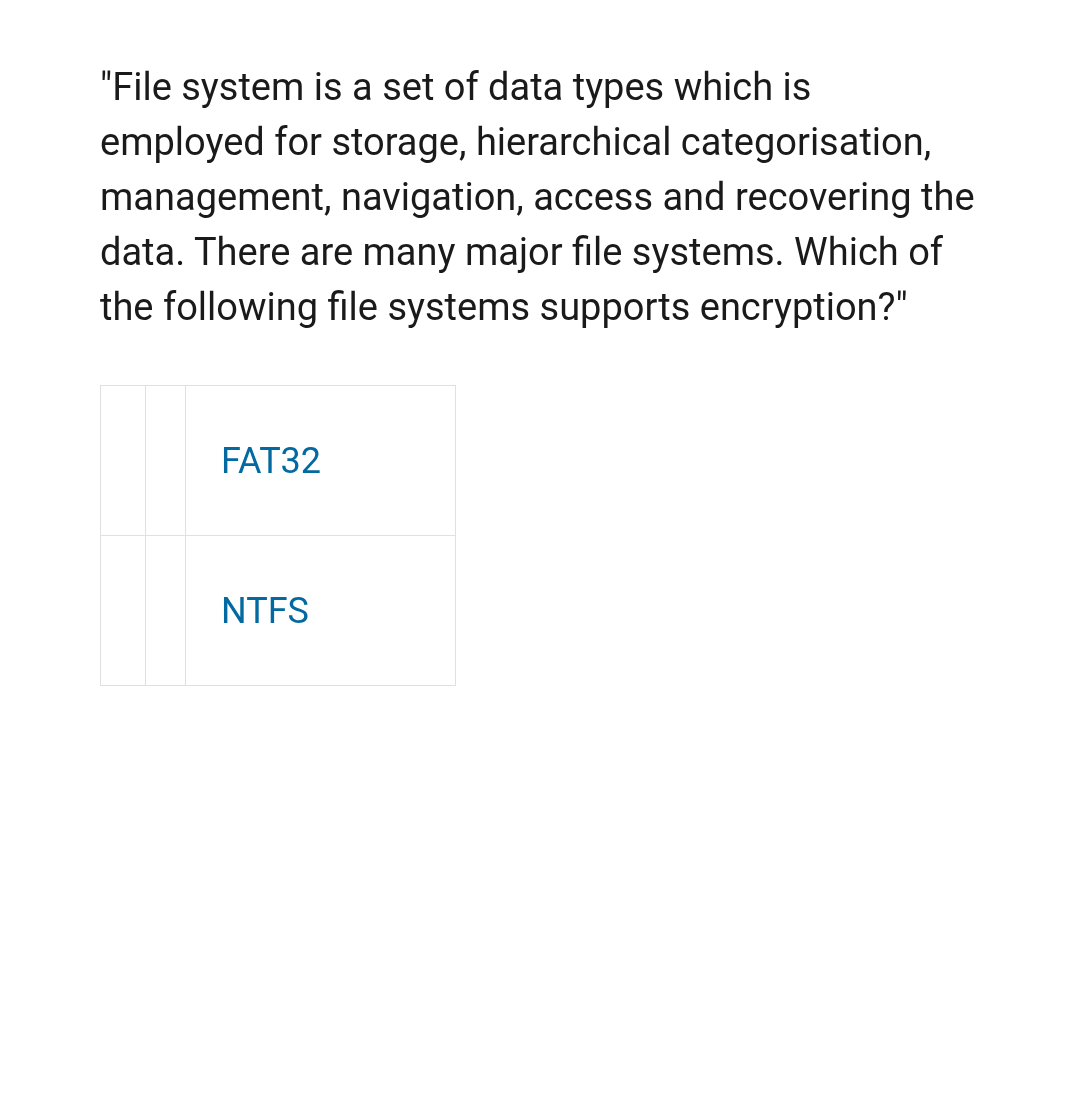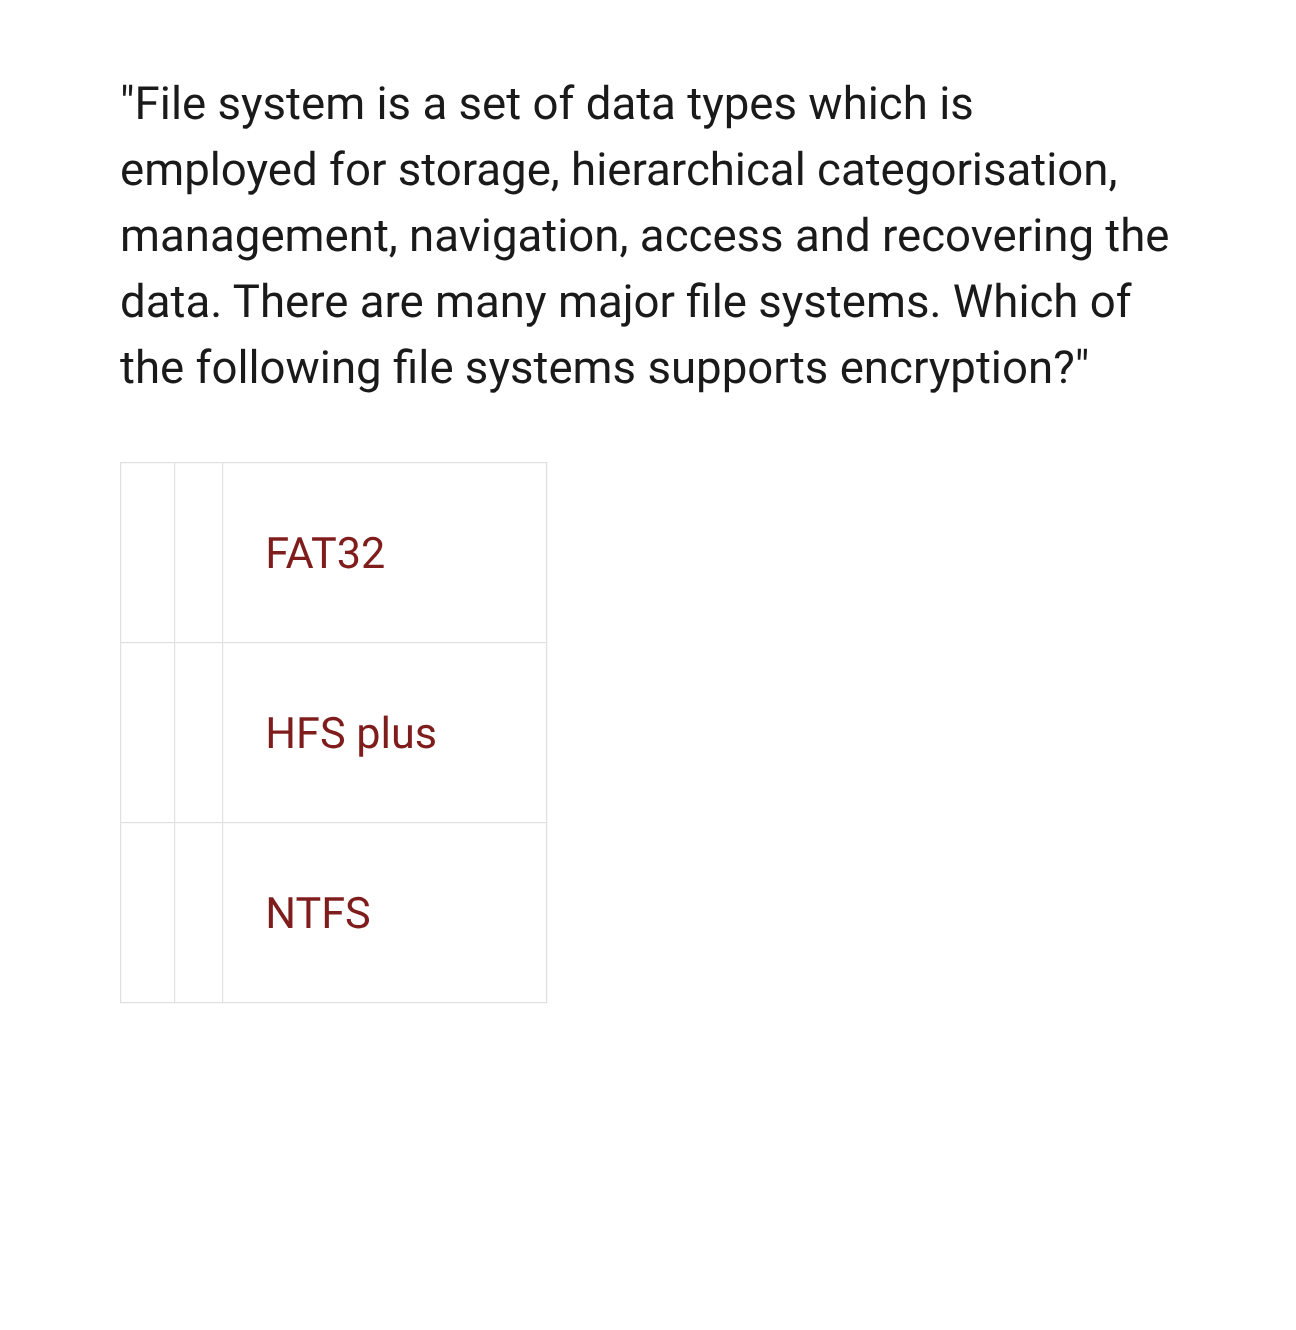--- a/index.html
+++ b/index.html
@@ -38,21 +38,21 @@
       height: 150px;
     }
     .col-label {
       padding: 0 40px 0 35px;
       height: 150px;
       min-width: 270px;
     }
     .option-label {
       font-size: 36px;
       font-weight: 400;
-      color: #7f1d1d;
+      color: #0369a1;
       white-space: nowrap;
     }
   </style>
 </head>
 <body>
 
 <div class="question-text">"File system is a set of data types which is employed for storage, hierarchical categorisation, management, navigation, access and recovering the data. There are many major file systems. Which of the following file systems supports encryption?"</div>
 
 <table class="options-table">
   <tbody>
@@ -60,24 +60,17 @@
       <td class="col-narrow-a"></td>
       <td class="col-narrow-b"></td>
       <td class="col-label">
         <span class="option-label">FAT32</span>
       </td>
     </tr>
     <tr>
       <td class="col-narrow-a"></td>
       <td class="col-narrow-b"></td>
       <td class="col-label">
-        <span class="option-label">HFS plus</span>
-      </td>
-    </tr>
-    <tr>
-      <td class="col-narrow-a"></td>
-      <td class="col-narrow-b"></td>
-      <td class="col-label">
         <span class="option-label">NTFS</span>
       </td>
     </tr>
   </tbody>
 </table>
 
 </body></html>

